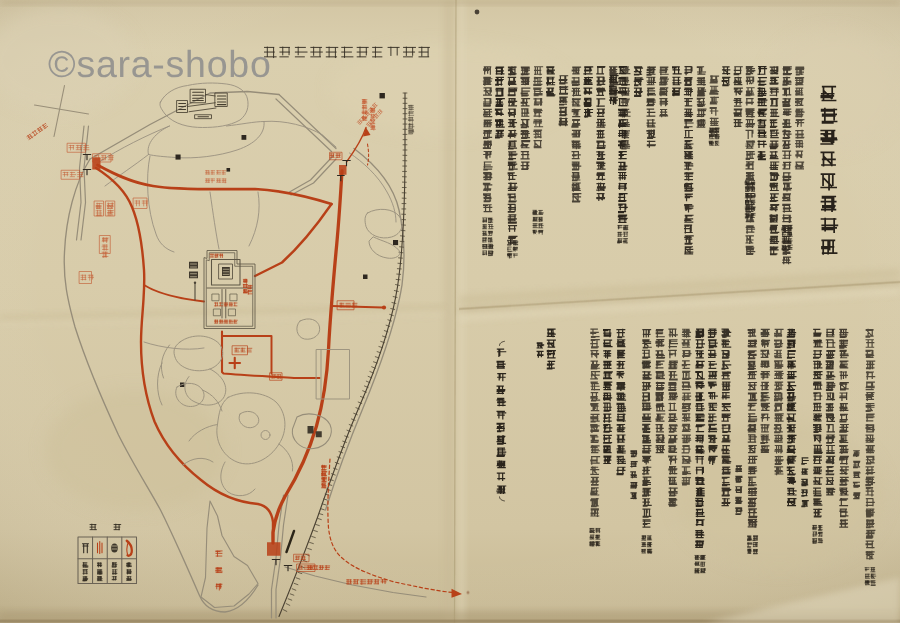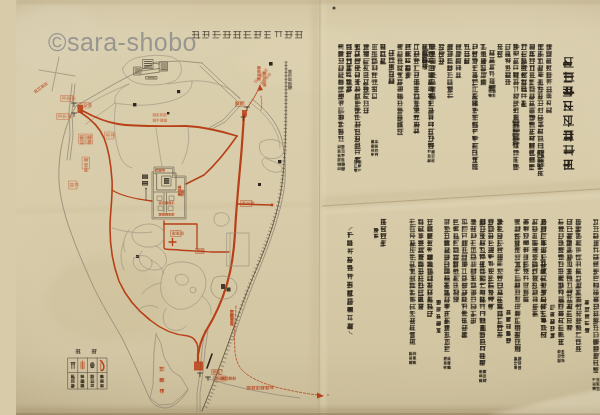--- a/index.html
+++ b/index.html
@@ -1,14 +1,14 @@
 <!DOCTYPE html>
 <html><head><meta charset="utf-8"><style>
 html,body{margin:0;padding:0;width:600px;height:415px;overflow:hidden;background:#d7cba9;font-family:"Liberation Sans",sans-serif;}
-#ph{position:relative;width:520px;height:415px;margin-left:16px;}
+#ph{position:relative;width:520px;height:415px;}
 svg{position:absolute;left:0;top:0;}
 </style></head><body>
 <div id="ph">
 <svg width="600" height="415" viewBox="0 0 600 415">
 <defs>
 <linearGradient id="pg" x1="0" y1="0" x2="0" y2="1">
           <stop offset="0" stop-color="#d3c6a4"></stop>
           <stop offset="0.08" stop-color="#dacfae"></stop>
           <stop offset="0.45" stop-color="#d8ccaa"></stop>
           <stop offset="0.85" stop-color="#d2c5a2"></stop>

